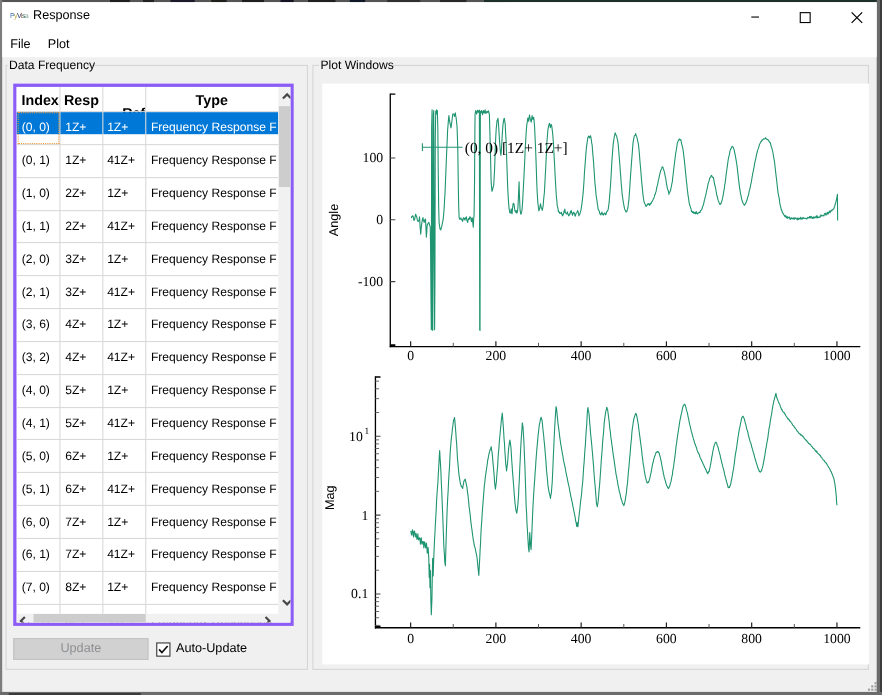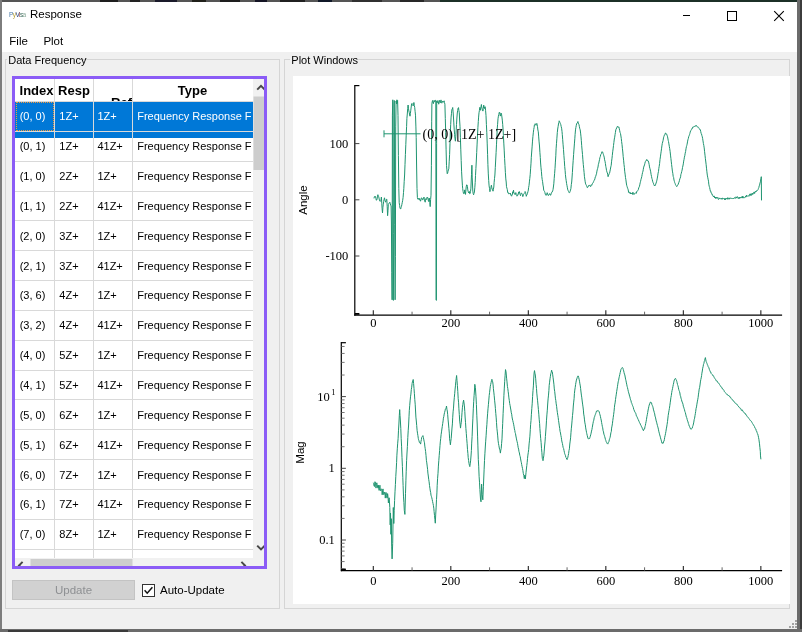--- a/index.html
+++ b/index.html
@@ -39,21 +39,21 @@
 
 <div class="abs" style="left:4.5px;top:59.2px;width:275px;height:549.5px;border:1px solid #d5d5d5"></div>
 <div class="abs" style="left:7px;top:53px;width:72px;height:13px;background:#f0f0f0"></div>
 <div class="abs" style="left:8.2px;top:53.5px;font-size:11px;color:#000">Data Frequency</div>
 <div class="abs" style="left:283.5px;top:59.2px;width:506.5px;height:549.5px;border:1px solid #d5d5d5"></div>
 <div class="abs" style="left:290px;top:53px;width:66px;height:13px;background:#f0f0f0"></div>
 <div class="abs" style="left:291.3px;top:53.5px;font-size:11px;color:#000">Plot Windows</div>
 
 <div class="abs" style="left:12px;top:75.7px;width:254.5px;height:493.8px;background:#fff;border:3px solid #8b5cf6;overflow:hidden">
 <style>
-.tr{position:absolute;left:0;width:238px;height:36px;font-size:11px;color:#000}
+.tr{position:absolute;left:0;width:238px;height:20px;font-size:11px;color:#000}
 .tr div{position:absolute;top:8.5px;white-space:nowrap}
 .c0{left:4.7px}.c1{left:44.3px}.c2{left:82.4px}.c3{left:122.2px}
 .tr.sel{background:#0078d7;color:#fff}
 .grid{position:absolute;background:#d9d9d9;width:1px}
 </style>
 
 <div class="abs" style="left:0;top:0;width:238px;height:23.2px;background:#fff;font-weight:bold;font-size:13px">
 <span class="abs" style="left:4px;top:4px;width:35px;text-align:center">Index</span>
 <span class="abs" style="left:40px;top:4px;width:38px;text-align:center">Resp</span>
 <span class="abs" style="left:79px;top:16px;width:38px;text-align:right">Ref</span>

